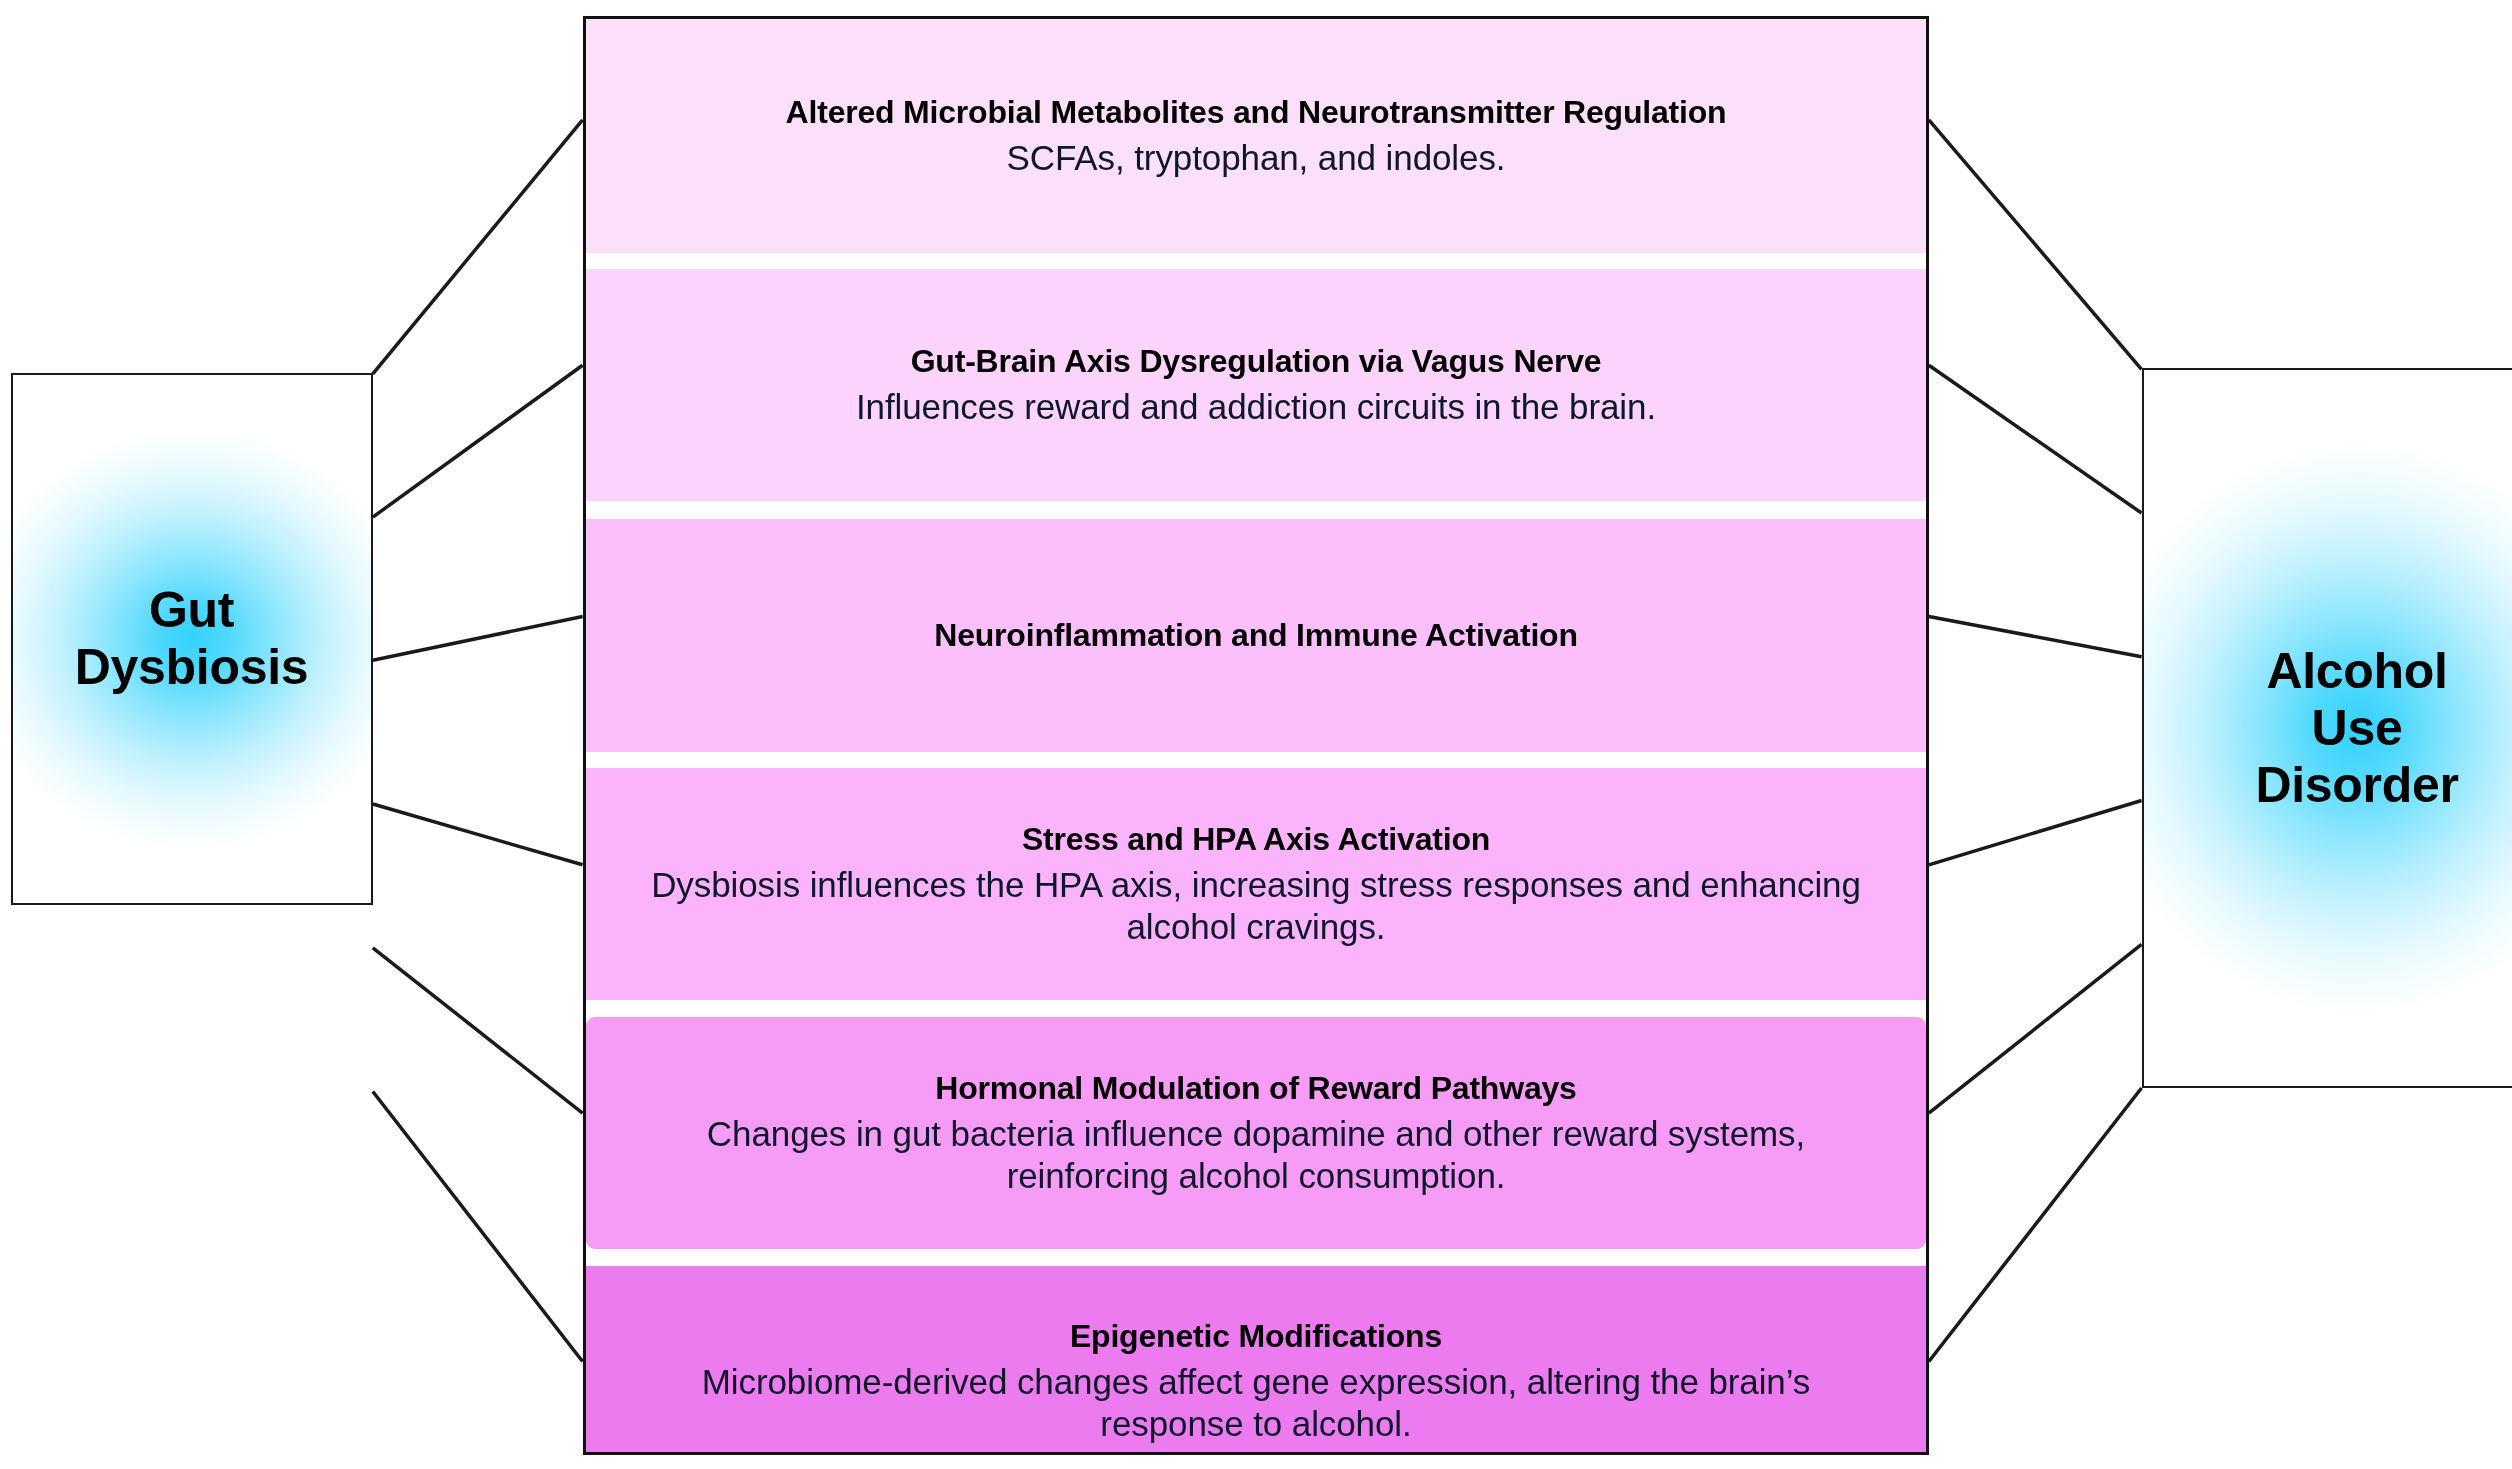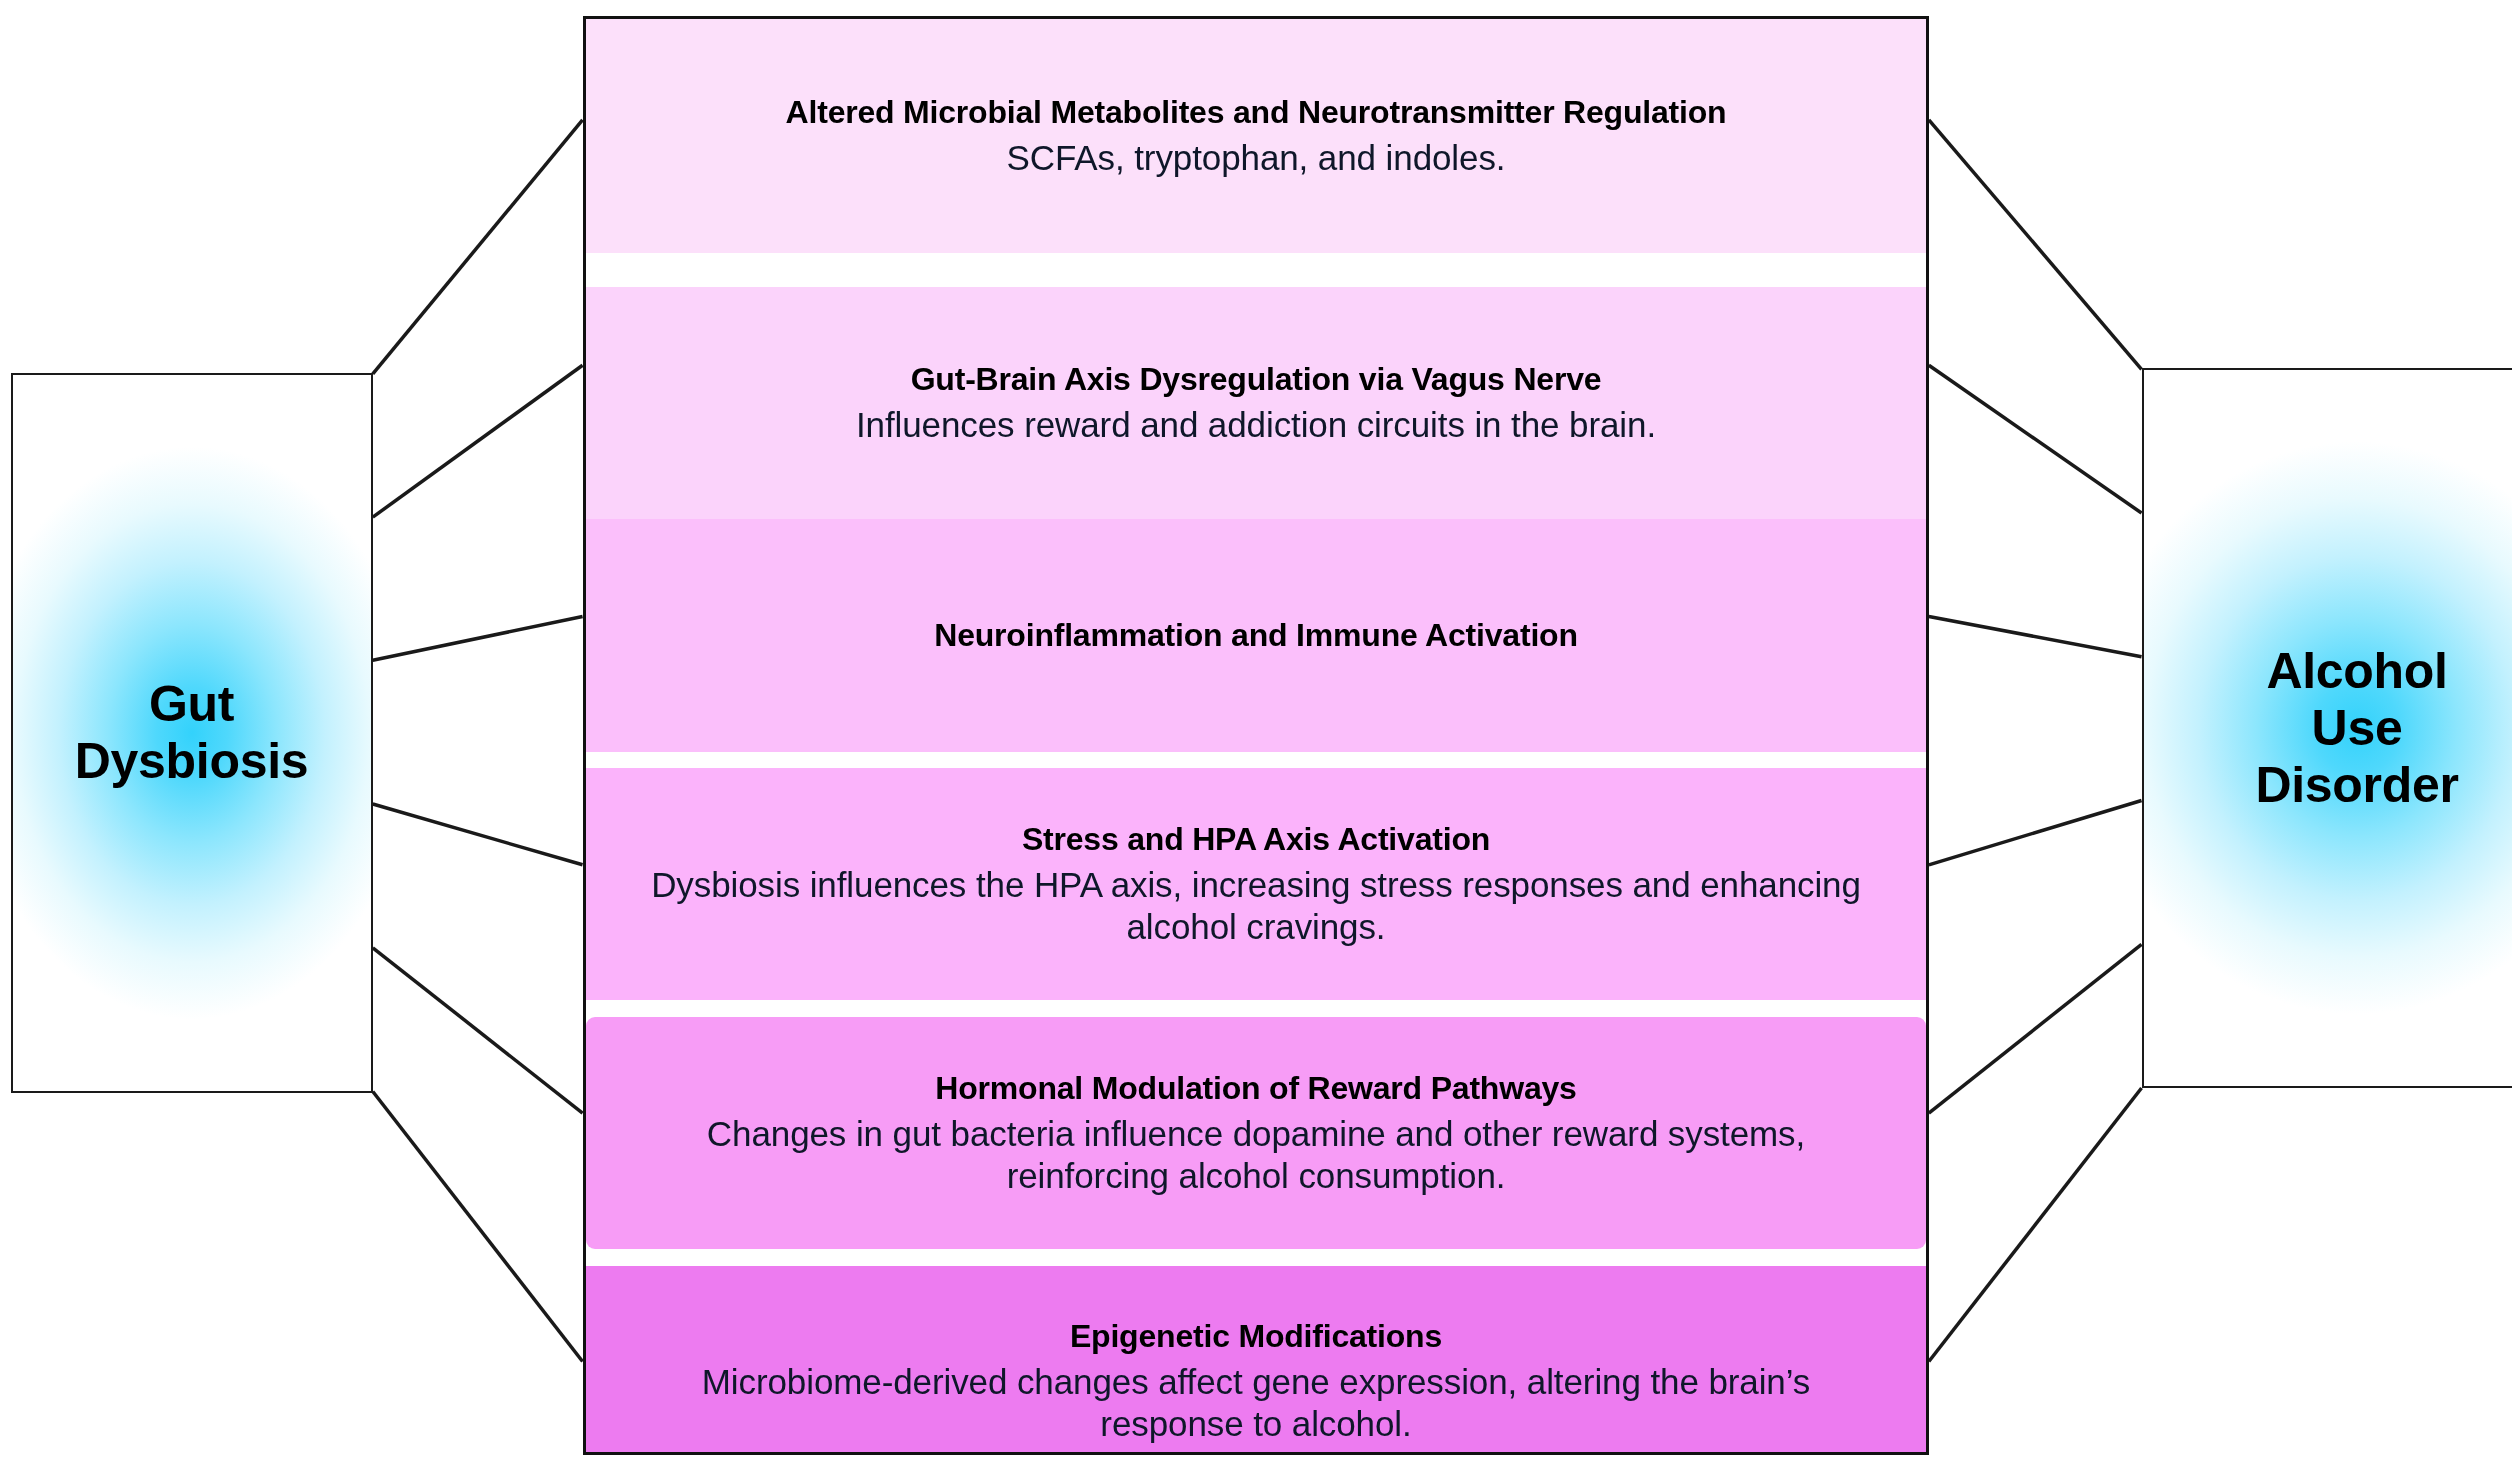--- a/index.html
+++ b/index.html
@@ -50,21 +50,21 @@
     color: #000000;
     letter-spacing: -0.3px;
     white-space: pre-line;
     padding: 0 10.5px;
   }
 
   #box-gut-dysbiosis {
     left: 10.5px;
     top: 373px;
     width: 362px;
-    height: 720px;
+    height: 532px;
     background:
       radial-gradient(ellipse 62% 40% at 50% 50%,
         #33d2fb 0%,
         #4fd8fc 16%,
         #8ce6fd 38%,
         #c3f1fe 60%,
         #e8fafe 80%,
         #ffffff 100%);
   }
 
@@ -159,21 +159,21 @@
 Use
 Disorder</div>
   </div>
 
   <div id="mechanism-panel">
 
   <div class="mechanism-band" style="top: 0px; height: 234px; background: rgb(252, 224, 250);">
       <div class="band-title">Altered Microbial Metabolites and Neurotransmitter Regulation</div>
       <div class="band-desc">SCFAs, tryptophan, and indoles.</div>
     </div>
-      <div class="mechanism-band" style="top: 268px; height: 232px; background: rgb(251, 211, 251);">
+      <div class="mechanism-band" style="top: 250px; height: 232px; background: rgb(251, 211, 251);">
       <div class="band-title">Gut-Brain Axis Dysregulation via Vagus Nerve</div>
       <div class="band-desc">Influences reward and addiction circuits in the brain.</div>
     </div>
       <div class="mechanism-band" style="top: 500px; height: 233px; background: rgb(251, 191, 251);">
       <div class="band-title">Neuroinflammation and Immune Activation</div>
     </div>
       <div class="mechanism-band" style="top: 749px; height: 232px; background: rgb(251, 179, 251); align-items: center;">
       <div class="band-title">Stress and HPA Axis Activation</div>
       <div class="band-desc">Dysbiosis influences the HPA axis, increasing stress responses and enhancing alcohol cravings.</div>
     </div>

